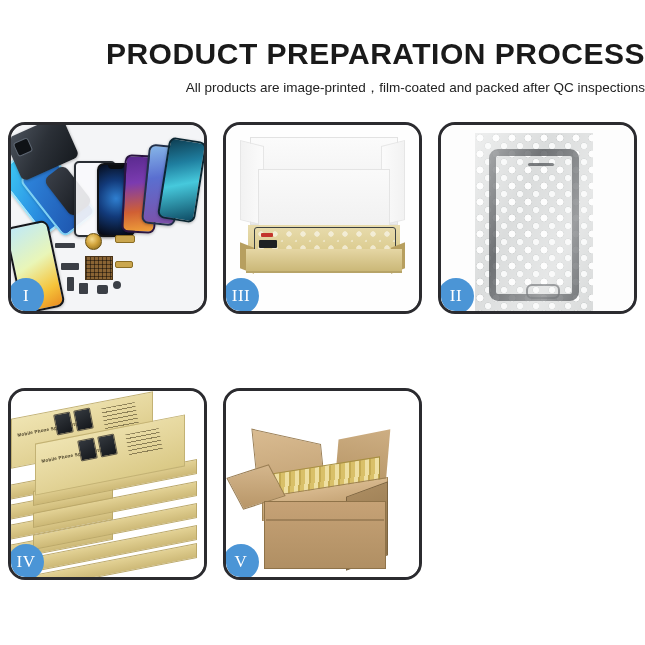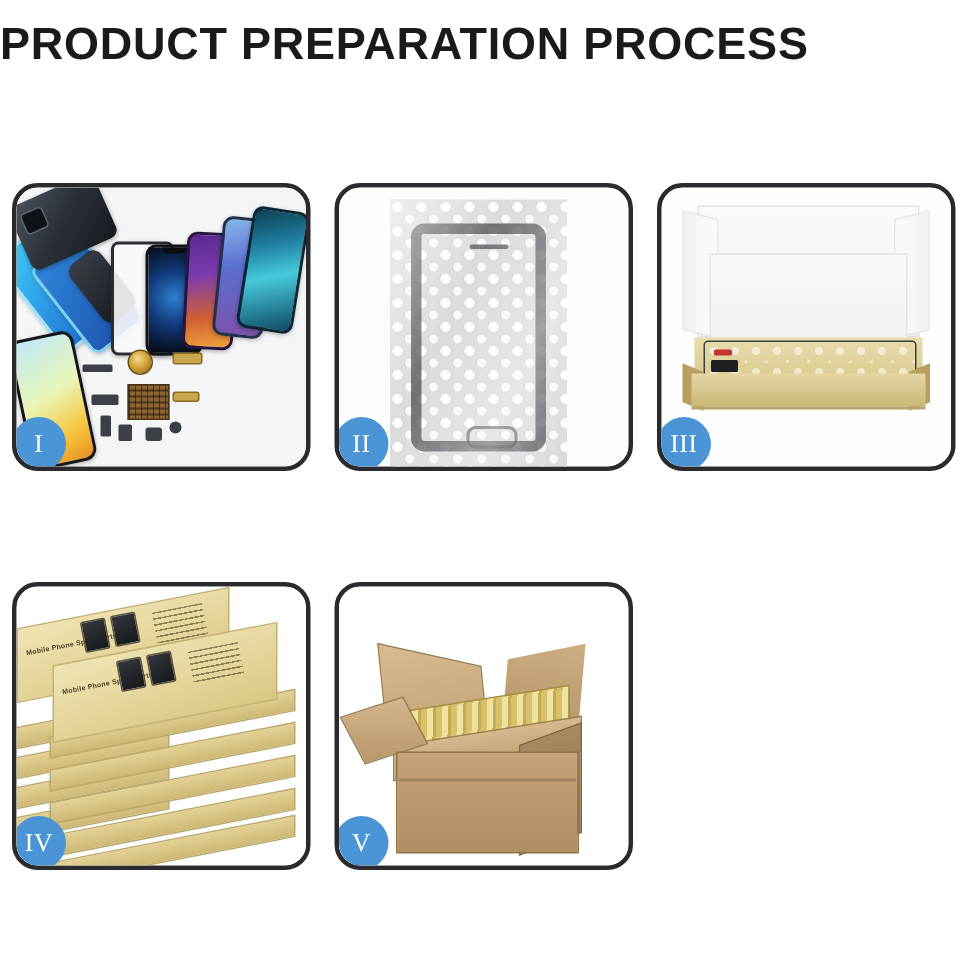--- a/index.html
+++ b/index.html
@@ -16,22 +16,22 @@
   }
   .page {
     width: 645px;
     height: 645px;
     position: relative;
     background: #ffffff;
   }
 
   
   .header {
-    text-align: left;
-    padding-top: 14px;
+    text-align: right;
+    padding-top: 38px;
   }
   .title {
     font-family: "Liberation Sans", sans-serif;
     font-size: 30px;
     font-weight: bold;
     letter-spacing: 0.5px;
     color: #1a1a1a;
     line-height: 1.05;
     white-space: nowrap;
   }
@@ -395,20 +395,21 @@
     background: rgba(150,122,84,0.9);
   }
 </style>
 </head>
 <body>
 
 <div class="page">
 
   <div class="header">
     <div class="title">PRODUCT PREPARATION PROCESS</div>
+    <div class="subtitle">All products are image-printed，film-coated and packed after QC inspections</div>
   </div>
 
   <div class="grid">
 
     <div class="panel">
       <div class="panel-media">
         <div class="p1-bg"></div>
 
         <div class="phone p1-blue"></div>
         <div class="phone p1-blue2"></div>
@@ -426,34 +427,20 @@
         <div class="part" style="left:44px; top:118px; width:20px; height:5px;"></div>
         <div class="flex" style="left:104px; top:110px; width:18px; height:6px;"></div>
         <div class="flex" style="left:104px; top:136px; width:16px; height:5px;"></div>
         <div class="part" style="left:50px; top:138px; width:18px; height:7px;"></div>
         <div class="part" style="left:56px; top:152px; width:7px; height:14px;"></div>
         <div class="part" style="left:86px; top:160px; width:11px; height:9px; border-radius:2px;"></div>
         <div class="part" style="left:68px; top:158px; width:9px; height:11px;"></div>
         <div class="part" style="left:102px; top:156px; width:8px; height:8px; border-radius:50%;"></div>
 
         <div class="badge">I</div>
-      </div>
-    </div>
-
-    <div class="panel">
-      <div class="panel-media">
-        <div class="p2-bg"></div>
-        <div class="p2-wrap">
-          <div class="p2-screen">
-            <div class="p2-earpiece"></div>
-            <div class="p2-home"></div>
-          </div>
-          <div class="p2-gloss"></div>
-        </div>
-        <div class="badge">II</div>
       </div>
     </div>
 
     <div class="panel">
       <div class="panel-media">
         <div class="p3-bg"></div>
         <div class="p3-lidback"></div>
         <div class="p3-lidL"></div>
         <div class="p3-lidR"></div>
         <div class="p3-foam"></div>
@@ -464,20 +451,34 @@
         </div>
         <div class="p3-flapL"></div>
         <div class="p3-flapR"></div>
         <div class="p3-front"></div>
         <div class="badge">III</div>
       </div>
     </div>
 
     <div class="panel">
       <div class="panel-media">
+        <div class="p2-bg"></div>
+        <div class="p2-wrap">
+          <div class="p2-screen">
+            <div class="p2-earpiece"></div>
+            <div class="p2-home"></div>
+          </div>
+          <div class="p2-gloss"></div>
+        </div>
+        <div class="badge">II</div>
+      </div>
+    </div>
+
+    <div class="panel">
+      <div class="panel-media">
         <div class="p4-bg"></div>
 
         <div class="box4" style="left:-4px; top:56px; width:104px; height:106px;">
           <div class="side" style="top:28px;"></div>
           <div class="side" style="top:48px;"></div>
           <div class="side" style="top:68px;"></div>
           <div class="side" style="top:88px;"></div>
         </div>
 
         <div class="box4" style="left:22px; top:62px; width:162px; height:116px;">

